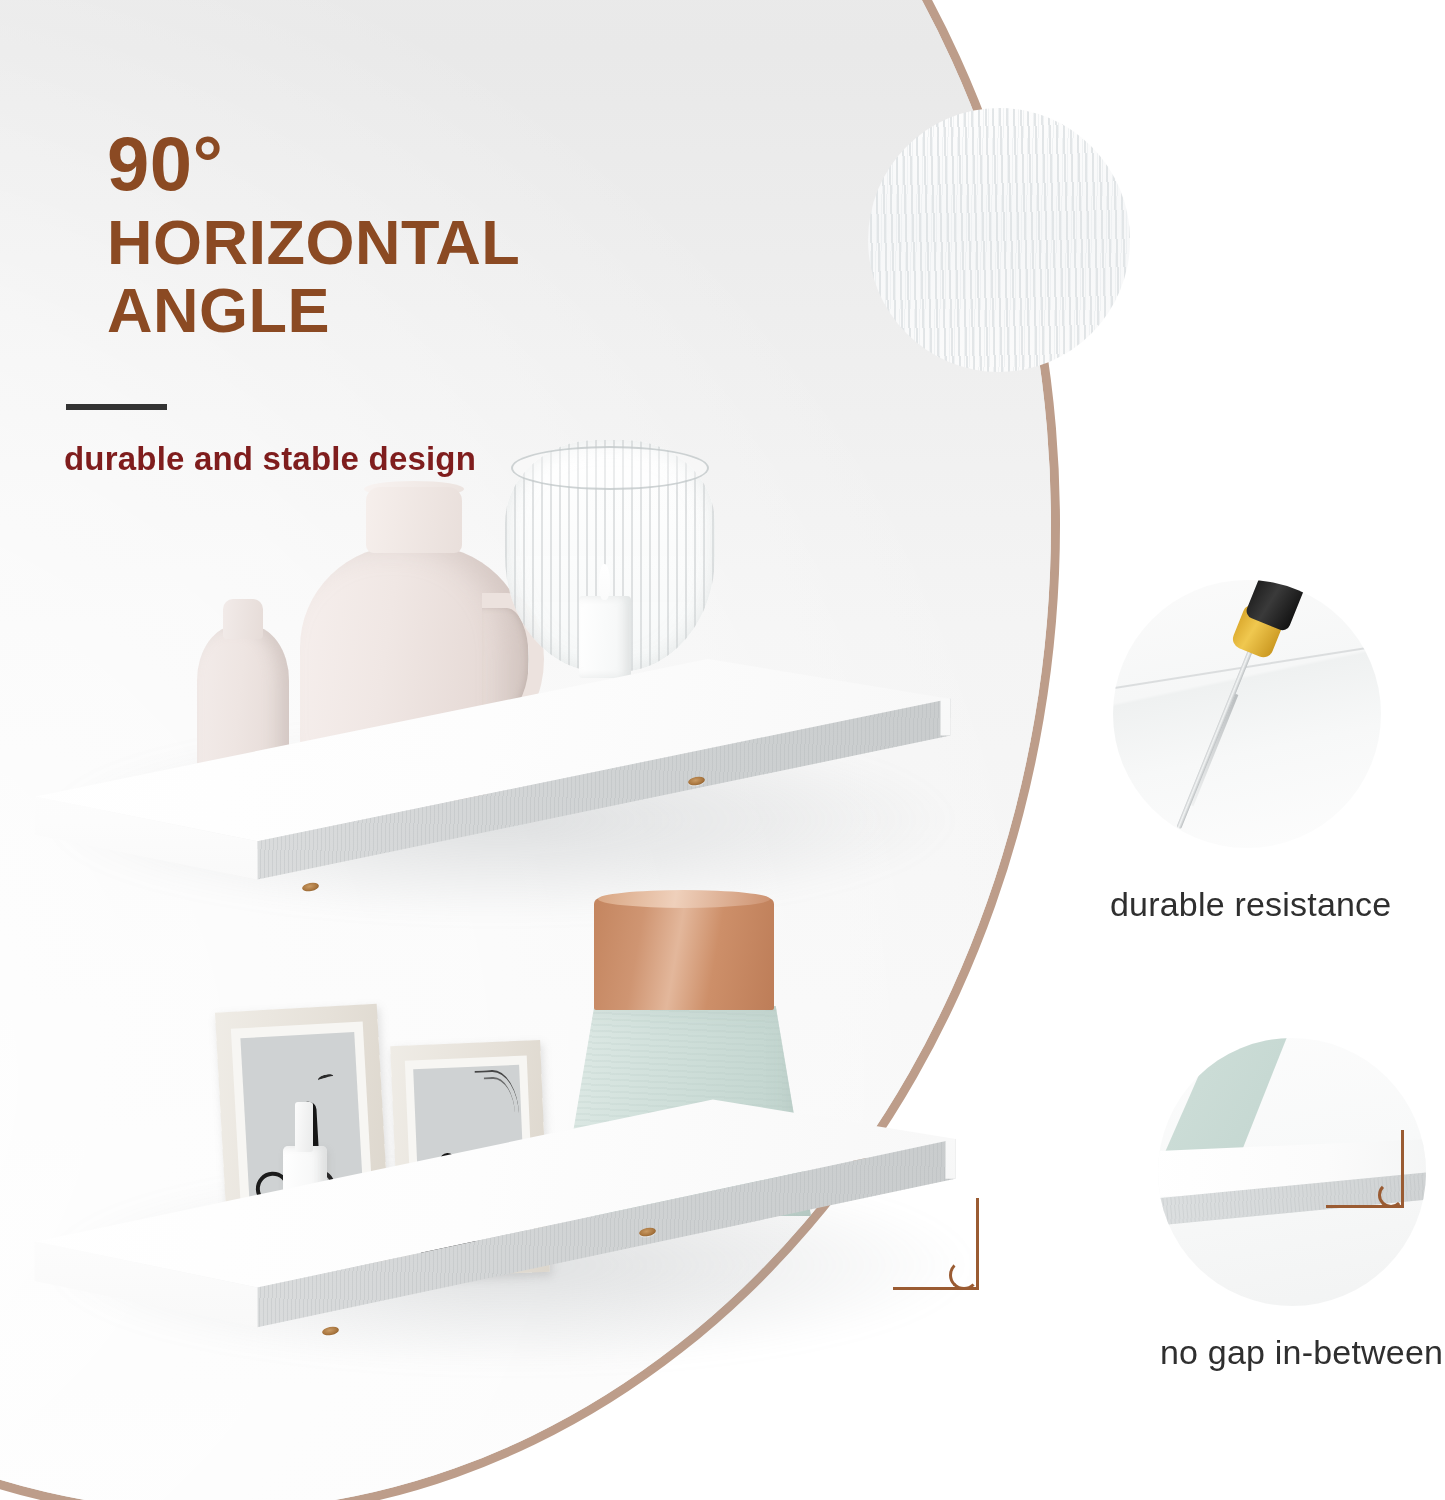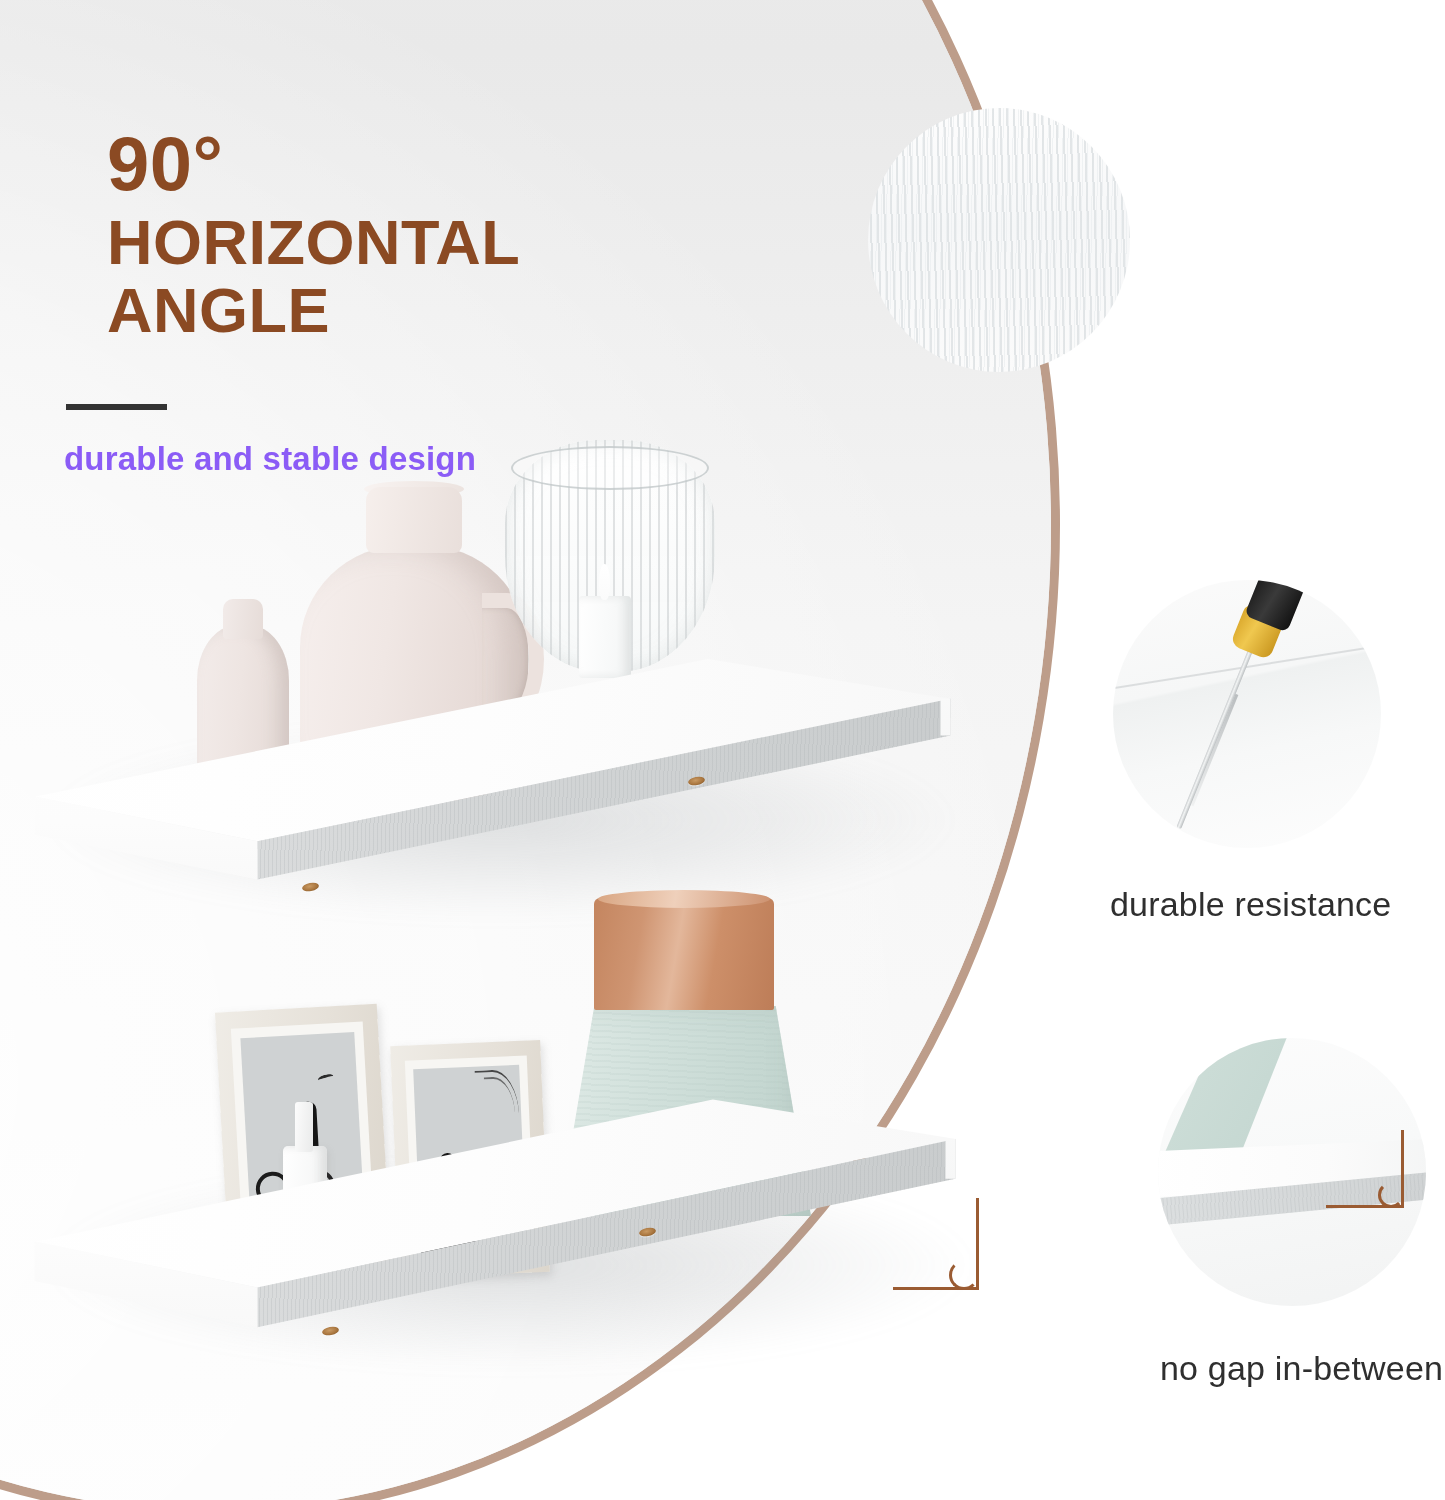--- a/index.html
+++ b/index.html
@@ -34,21 +34,21 @@
   }
   .headline .l1{ font-size:76px; line-height:76px; }
   .headline .l2{ font-size:63px; line-height:68px; margin-top:6px; }
   .headline .l3{ font-size:63px; line-height:68px; }
   .rule{
     position:absolute; left:66px; top:404px; z-index:20;
     width:101px; height:6px; background:#333333;
   }
   .subhead{
     position:absolute; left:64px; top:440px; z-index:20;
-    font-size:33px; font-weight:bold; color:#8b5cf6; letter-spacing:.2px;
+    font-size:33px; font-weight:bold; color:#7f1d1d; letter-spacing:.2px;
   }
 
   
   .scene{ position:absolute; left:0; top:0; width:1060px; height:1500px; z-index:10; }
 
   
   .shelf{ position:absolute; }
   .shelf .top{
     position:absolute; inset:0;
     background:linear-gradient(100deg,#ffffff 0%,#fdfdfd 48%,#f7f7f7 100%);
@@ -428,16 +428,16 @@
     <div class="bubble gap-bubble" style="left:0; top:0; width:268px; height:268px;">
       <div class="mintcorner"></div>
       <div class="board-top"></div>
       <div class="board-under"></div>
       <div class="mini-angle" style="left:168px; top:92px; width:78px; height:78px;">
         <div class="v" style="right:0; top:0; width:3px; height:78px;"></div>
         <div class="h" style="left:0; bottom:0; width:78px; height:3px;"></div>
         <div class="arc" style="right:0; bottom:0; width:26px; height:26px;"></div>
       </div>
     </div>
-    <div class="caption" style="left:2px; top:311px;">no gap in-between</div>
+    <div class="caption" style="left:2px; top:295px;">no gap in-between</div>
   </div>
 
 </div>
 
 </body></html>

